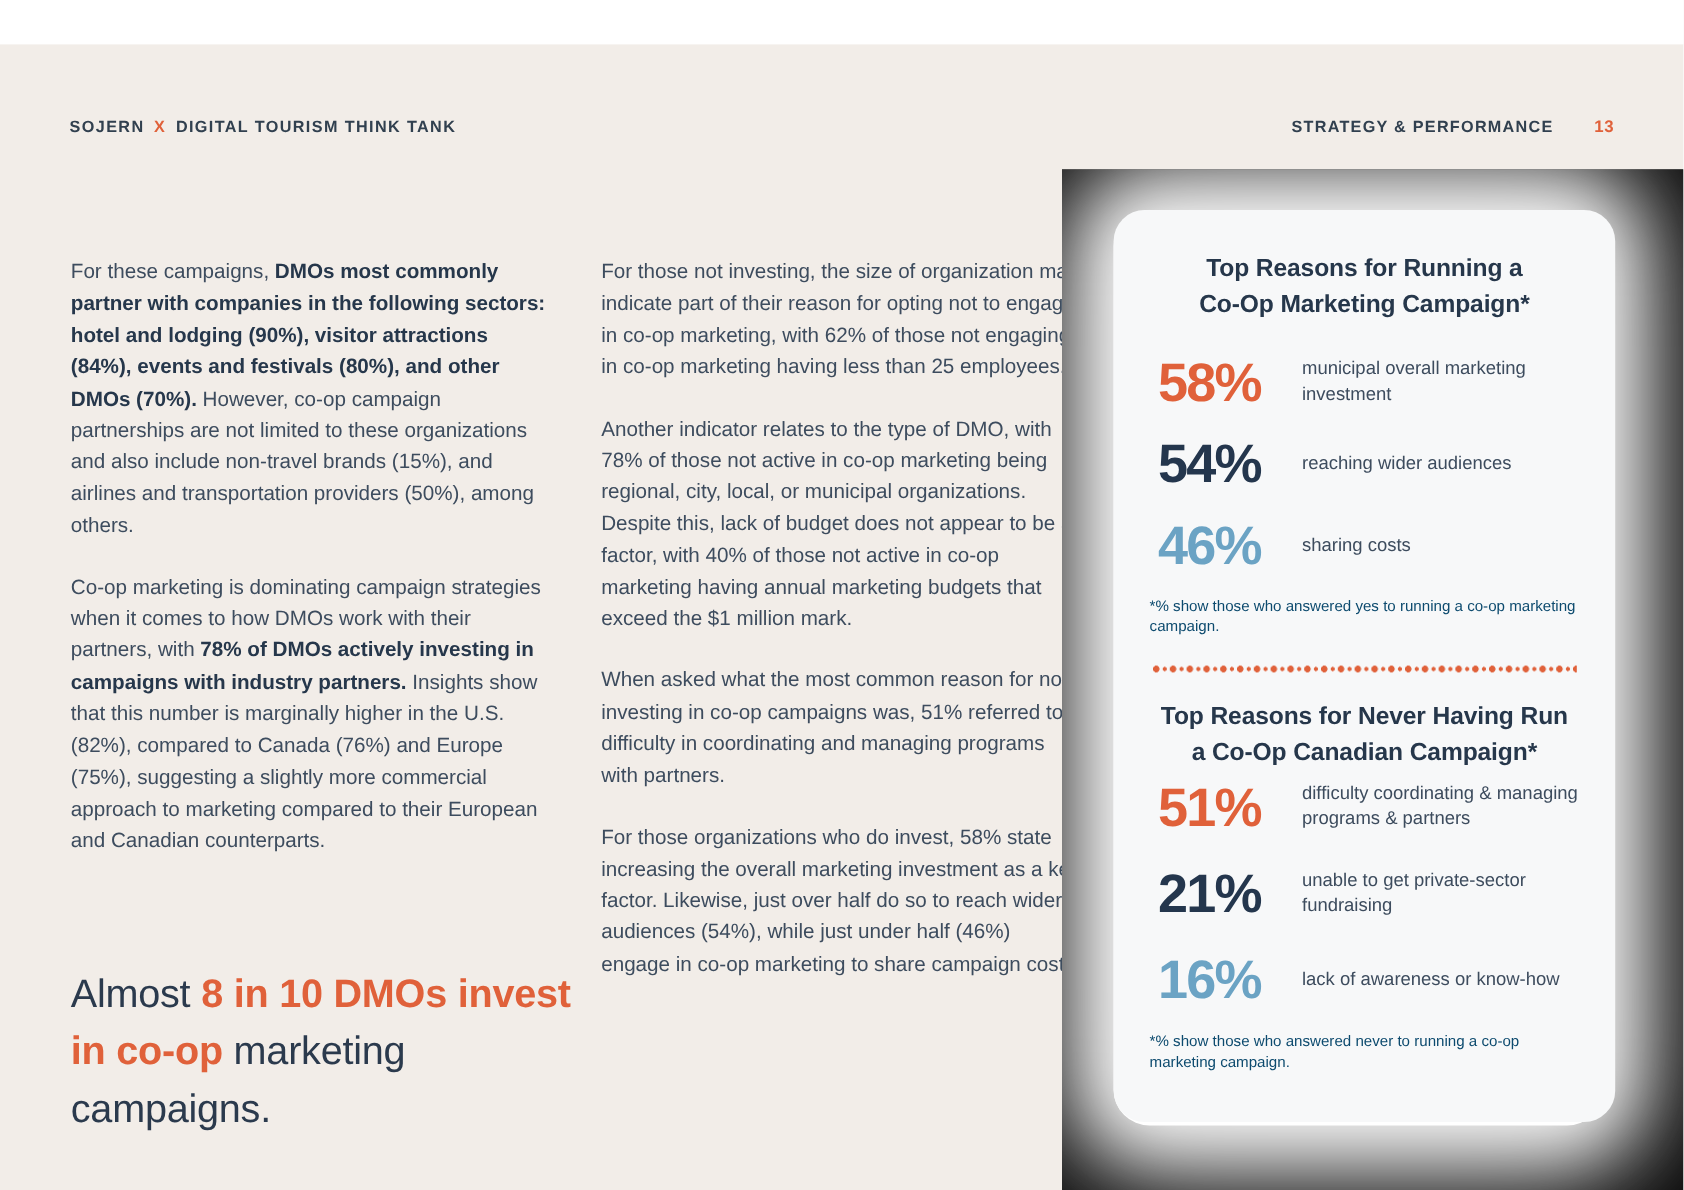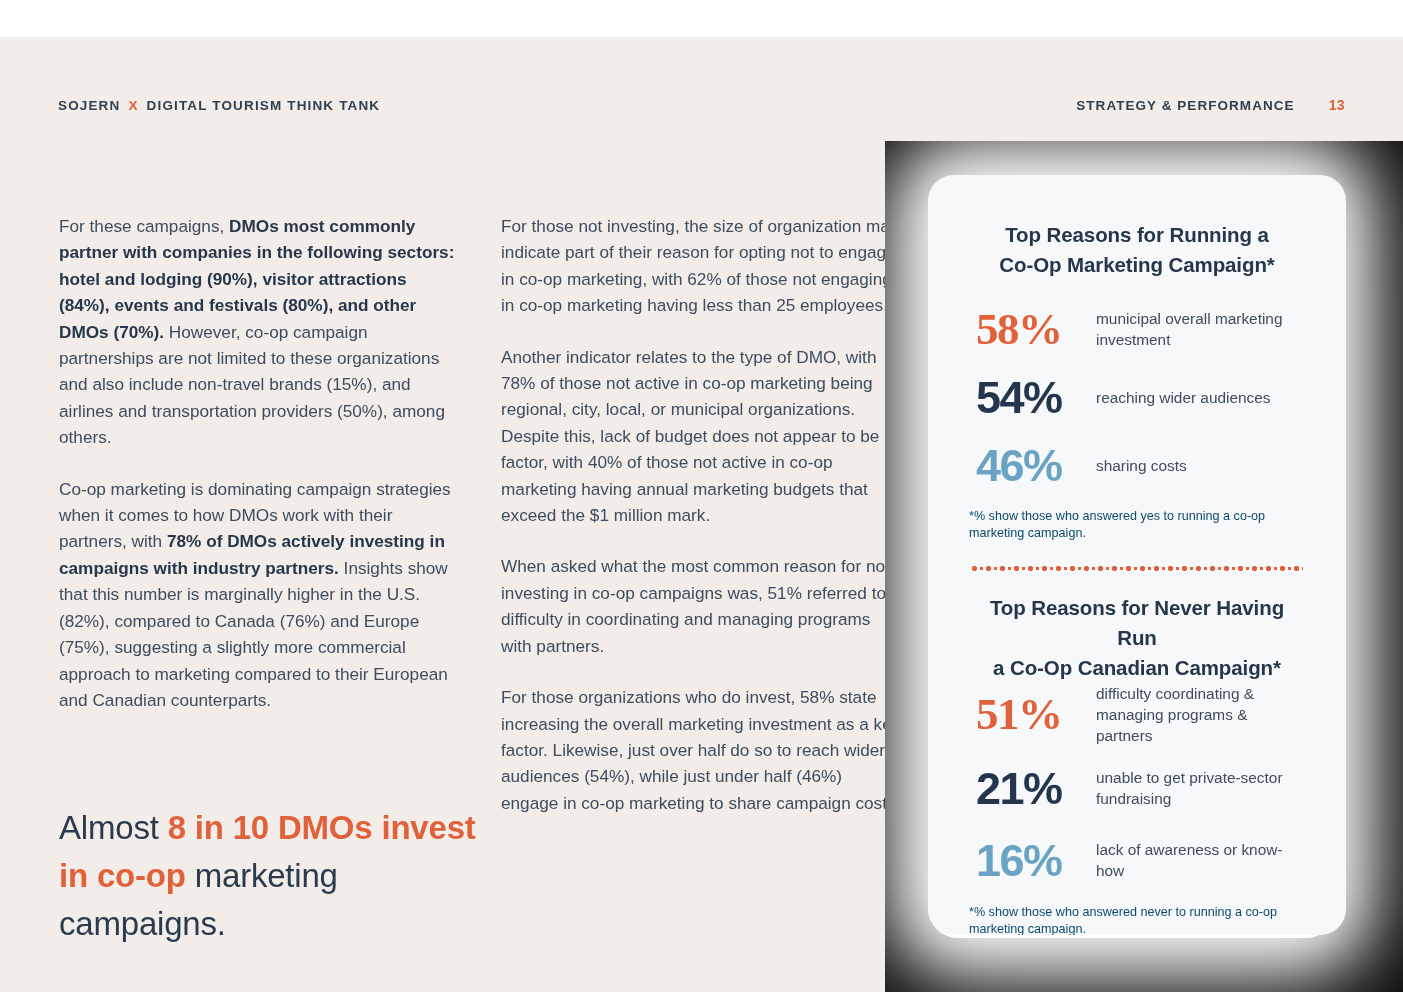--- a/index.html
+++ b/index.html
@@ -117,21 +117,21 @@
 
   
   .card {
     position: absolute;
     left: 928px;
     top: 138px;
     width: 418px;
     height: 760px;
     background: #f7f8f9;
     border-radius: 26px;
-    padding: 11px;
+    padding: 0;
     box-sizing: border-box;
     overflow: hidden;
   }
   .card-inner {
     padding: 34px 30px 0 30px;
   }
   .card-title {
     text-align: center;
     font-size: 20.5px;
     line-height: 30px;
@@ -158,21 +158,21 @@
     text-align: left;
     padding-left: 7px;
     box-sizing: border-box;
   }
   .stat-label {
     font-size: 15.4px;
     line-height: 21px;
     color: #3d4c5e;
     padding-left: 2px;
   }
-  .c-orange { color: #e0613a; font-family: Liberation Serif, serif; }
+  .c-orange { color: #e0613a; }
   .c-navy   { color: #24364d; }
   .c-blue   { color: #6ba3c4; }
 
   .footnote {
     font-size: 12.6px;
     line-height: 17px;
     color: #0c4a6e;
     margin-top: 14px;
   }
 

